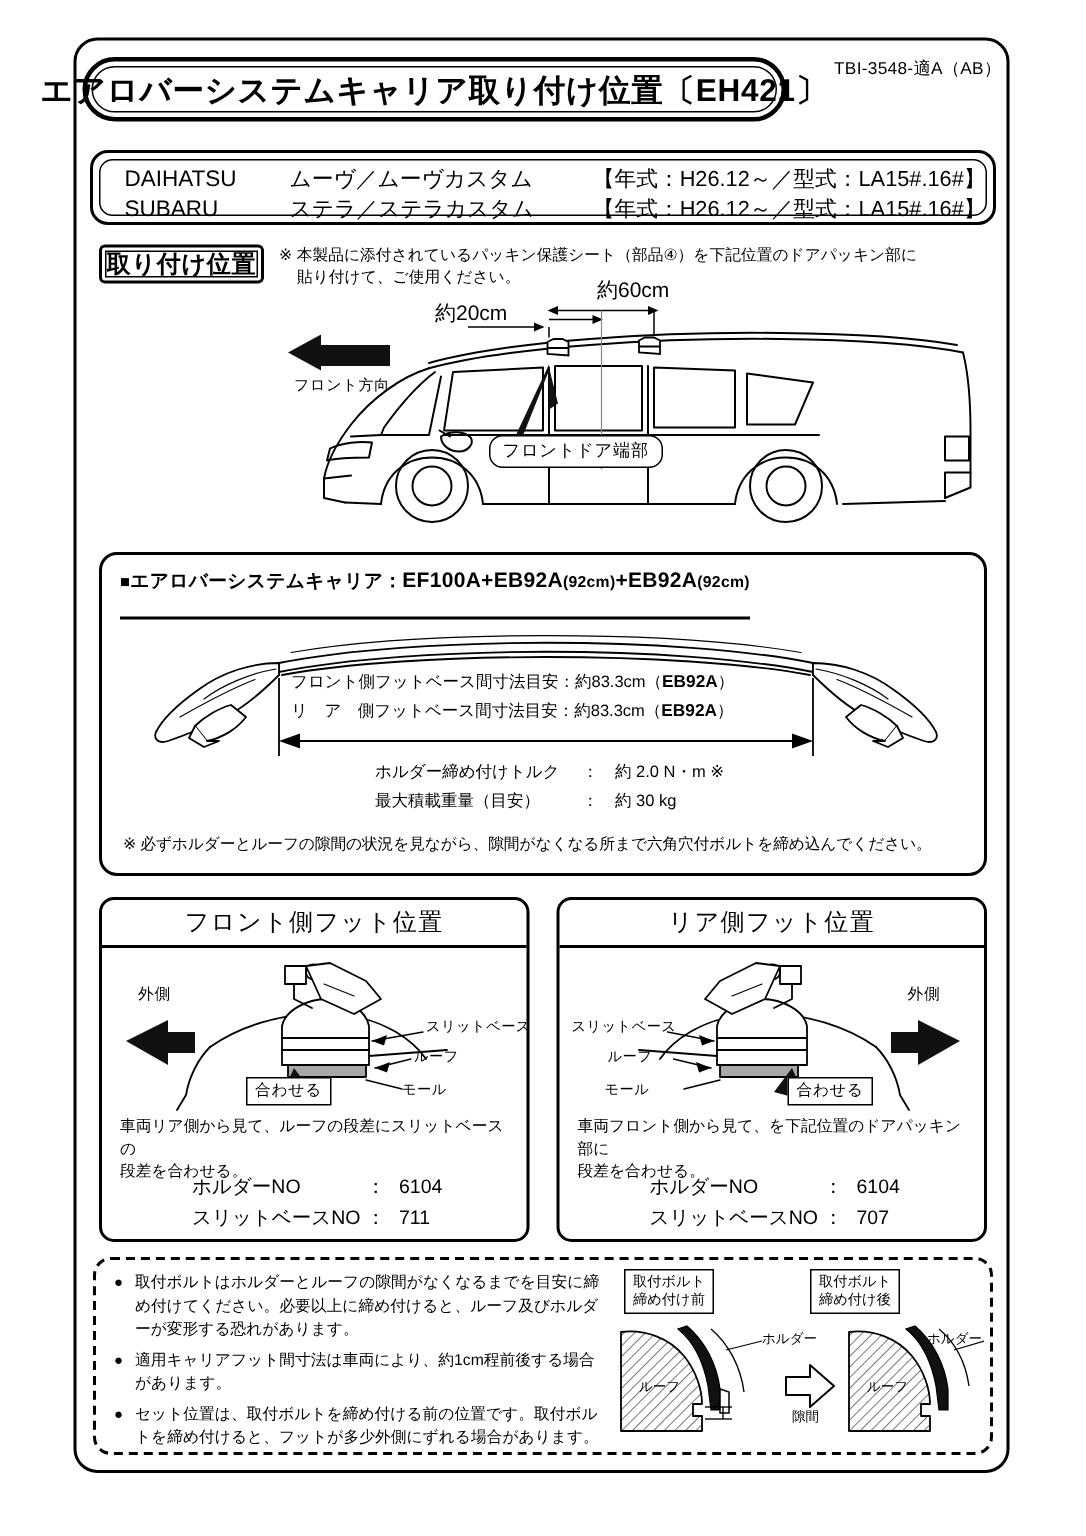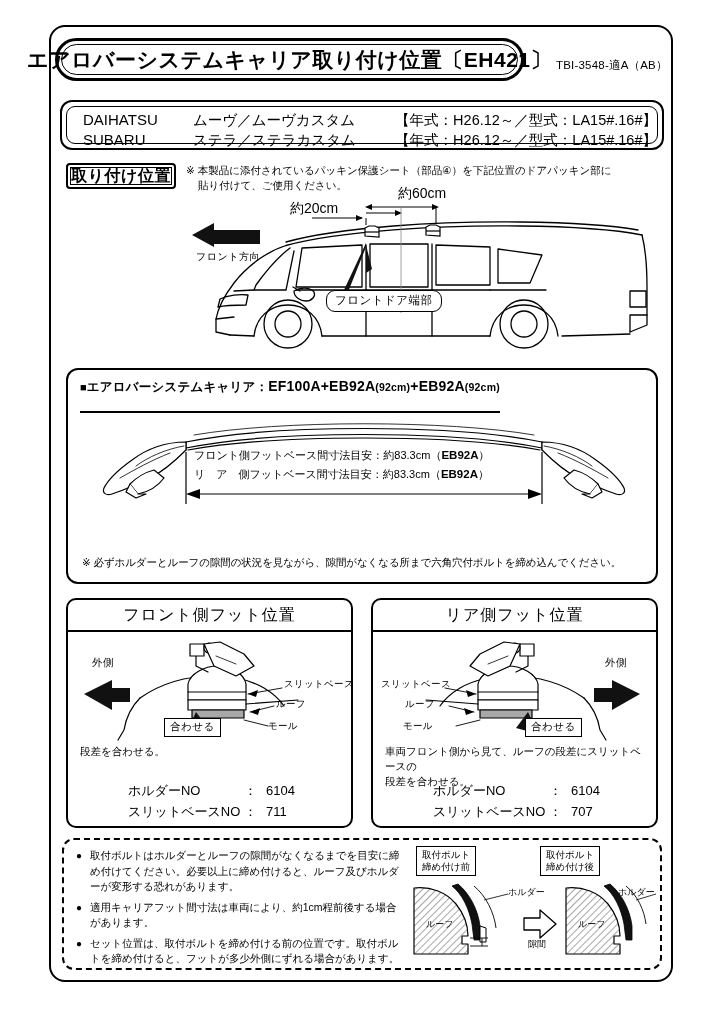--- a/index.html
+++ b/index.html
@@ -58,21 +58,20 @@
     white-space: nowrap;
     z-index: 1;
   }
   #doc-code {
     position: absolute;
     left: 556px;
     top: 38px;
     font-size: 11.5px;
     letter-spacing: 0.2px;
     white-space: nowrap;
-    margin-top: 20px;
   }
 
   
   #model-box {
     position: absolute;
     left: 60px;
     top: 100px;
     width: 604px;
     height: 50px;
     border: 2px solid #000;
@@ -521,20 +520,28 @@
 
   <div id="base-dims">
     <div>
       <span>フロント側フットベース間寸法目安：約83.3cm（</span><b>EB92A</b><span>）</span>
     </div>
     <div>
       <span>リ　ア　側フットベース間寸法目安：約83.3cm（</span><b>EB92A</b><span>）</span>
     </div>
   </div>
 
+  <div id="torque-specs">
+    <div>
+      <span class="spec-key">ホルダー締め付けトルク</span><span>：　約 2.0 N・m ※</span>
+    </div>
+    <div>
+      <span class="spec-key">最大積載重量（目安）</span><span>：　約 30 kg</span>
+    </div>
+  </div>
 
   <div id="gap-note">※ 必ずホルダーとルーフの隙間の状況を見ながら、隙間がなくなる所まで六角穴付ボルトを締め込んでください。</div>
 </div>
 
 <div id="front-foot-panel" class="foot-panel">
   <div class="foot-head">
     <span>フロント側フット位置</span>
   </div>
   <div class="foot-body">
     <svg class="foot-svg" width="283" height="112" viewBox="0 0 283 112">
@@ -572,20 +579,21 @@
       <polygon points="16,62 44,48 44,56 62,56 62,70 44,70 44,78" fill="#111"></polygon>
     </svg>
 
     <div class="outer-label" style="left:24px; top:24px;">外側</div>
     <div class="part-label" style="left:216px; top:46px;">スリットベース</div>
     <div class="part-label" style="left:208px; top:66px;">ルーフ</div>
     <div class="part-label" style="left:200px; top:88px;">モール</div>
     <div class="align-box" style="left:96px; top:86px;">合わせる</div>
 
     <div class="foot-desc">
+      <div>車両リア側から見て、ルーフの段差にスリットベースの</div>
       <div>段差を合わせる。</div>
     </div>
 
     <div class="foot-nums">
       <div>
         <span class="k">ホルダーNO</span><span class="c">：</span><span>6104</span>
       </div>
       <div>
         <span class="k">スリットベースNO</span><span class="c">：</span><span>711</span>
       </div>
@@ -631,21 +639,21 @@
       <polygon points="267,62 239,48 239,56 221,56 221,70 239,70 239,78" fill="#111"></polygon>
     </svg>
 
     <div class="outer-label" style="left:232px; top:24px;">外側</div>
     <div class="part-label" style="left:8px; top:46px;">スリットベース</div>
     <div class="part-label" style="left:32px; top:66px;">ルーフ</div>
     <div class="part-label" style="left:30px; top:88px;">モール</div>
     <div class="align-box" style="left:152px; top:86px;">合わせる</div>
 
     <div class="foot-desc">
-      <div>車両フロント側から見て、ルーフの段差にスリットベースの</div>
+      <div>車両フロント側から見て、を下記位置のドアパッキン部に</div>
       <div>段差を合わせる。</div>
     </div>
 
     <div class="foot-nums">
       <div>
         <span class="k">ホルダーNO</span><span class="c">：</span><span>6104</span>
       </div>
       <div>
         <span class="k">スリットベースNO</span><span class="c">：</span><span>707</span>
       </div>

